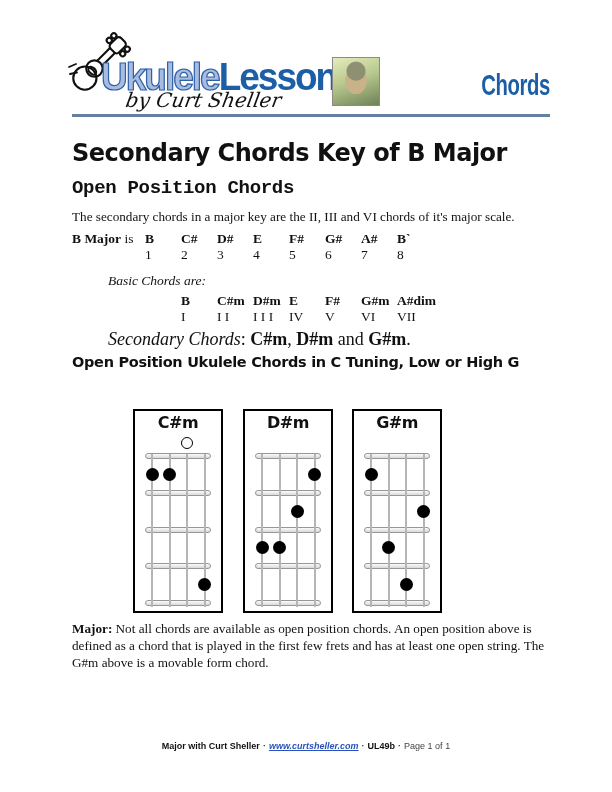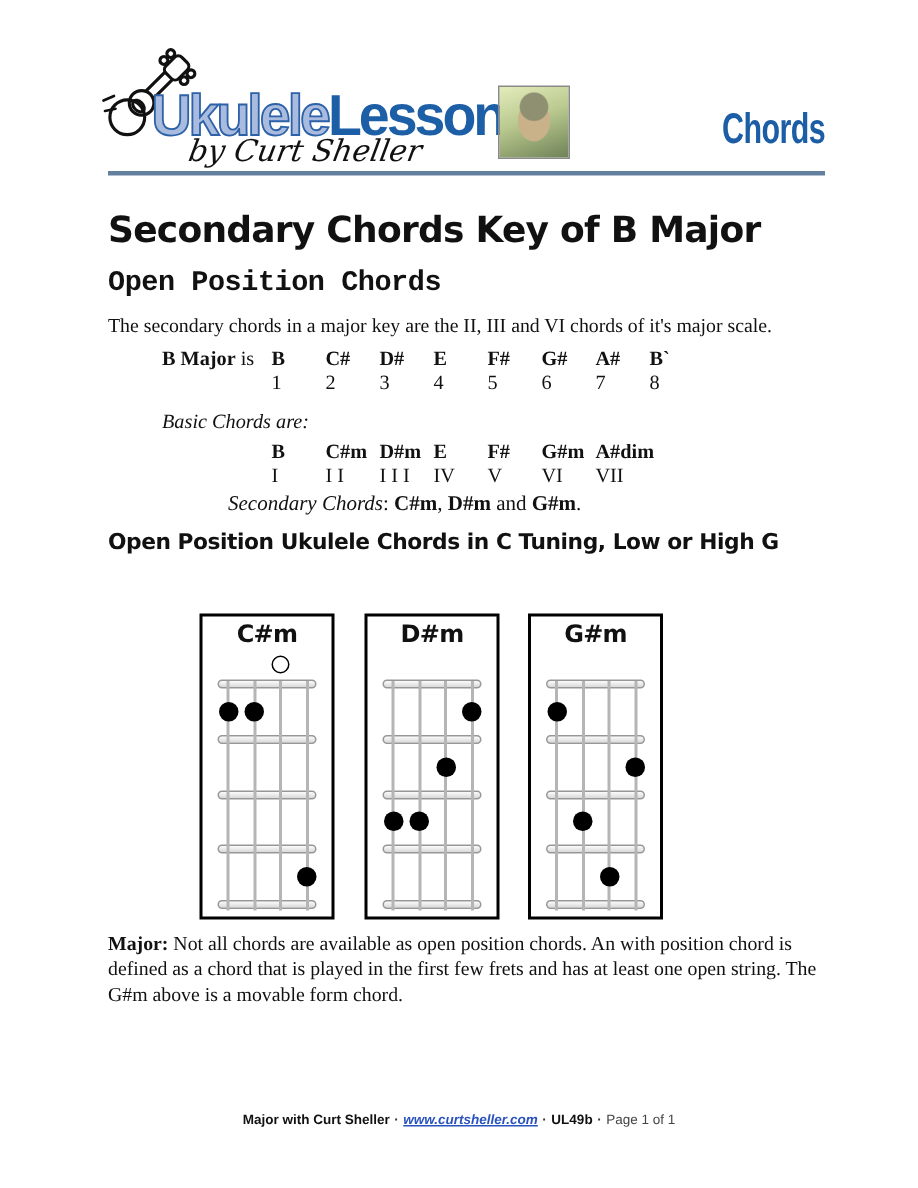--- a/index.html
+++ b/index.html
@@ -27,31 +27,31 @@
 
   
   .content{position:absolute;left:72px;top:0;width:480px;}
   .h1{position:absolute;top:139px;left:0;font-family:"DejaVu Sans",sans-serif;font-weight:bold;
       font-size:24px;letter-spacing:-0.5px;white-space:nowrap;}
   .h2{position:absolute;top:177px;left:0;font-family:Liberation Mono, monospace;font-weight:bold;
       font-size:19px;letter-spacing:-0.3px;white-space:nowrap;}
   .intro{position:absolute;top:209px;left:0;font-size:13.2px;white-space:nowrap;text-align:right;}
 
   .scale-block{position:absolute;top:231px;left:0;font-size:13.5px;}
-  .frow{display:flex;margin-left:36px;line-height:16px;}
+  .frow{display:flex;line-height:16px;}
   .frow .lbl{width:73px;white-space:nowrap;}
   .frow .cell{width:36px;white-space:nowrap;}
   .bold{font-weight:bold;}
   .ital{font-style:italic;}
 
   .basic-label{position:absolute;top:273px;left:36px;font-style:italic;font-size:13.5px;white-space:nowrap;}
   .basic-block{position:absolute;top:293px;left:0;font-size:13.5px;}
   .basic-block .frow{margin-left:109px;}
 
-  .secondary-line{position:absolute;top:329px;left:36px;font-size:14px;white-space:nowrap;margin-left:44px;}
+  .secondary-line{position:absolute;top:329px;left:36px;font-size:18px;white-space:nowrap;}
 
   .h3{position:absolute;top:354px;left:0;font-family:"DejaVu Sans",sans-serif;font-weight:bold;
       font-size:14.5px;letter-spacing:-0.3px;white-space:nowrap;}
 
   
   .diagrams{position:absolute;top:409px;left:0;width:480px;height:215px;}
   .chord-box{position:absolute;top:0;width:86px;height:200px;border:2px solid #000;background:#fff;}
   .chord-title{position:absolute;top:2px;left:0;width:100%;text-align:center;
                font-family:"DejaVu Sans",sans-serif;font-weight:bold;font-size:16px;
                letter-spacing:-0.5px;}
@@ -217,19 +217,19 @@
             <div class="string-line" style="left: 51px; top: 43px; height: 153px;"></div>
             <div class="string-line" style="left: 68.5px; top: 43px; height: 153px;"></div>
             <div class="finger-dot" style="left: 10.5px; top: 56.875px;"></div>
             <div class="finger-dot" style="left: 63px; top: 93.625px;"></div>
             <div class="finger-dot" style="left: 28px; top: 130.375px;"></div>
             <div class="finger-dot" style="left: 45.5px; top: 167.125px;"></div>
           </div>
       </div>
     </div>
 
-    <div class="note"><span class="bold">Major:</span><span> Not all chords are available as open position chords. An with position chord is defined as a chord that is played in the first few frets and has at least one open string. The G#m above is a movable form chord.</span></div>
+    <div class="note"><span class="bold">Major:</span><span> Not all chords are available as open position chords. An open position above is defined as a chord that is played in the first few frets and has at least one open string. The G#m above is a movable form chord.</span></div>
 
   </div>
 
   <div class="footer"><span class="b">Major with Curt Sheller</span><span class="sep">·</span><span class="link">www.curtsheller.com</span><span class="sep">·</span><span class="b">UL49b</span><span class="sep">·</span><span class="pg">Page 1 of 1</span></div>
 
 </div>
 
 </body></html>

